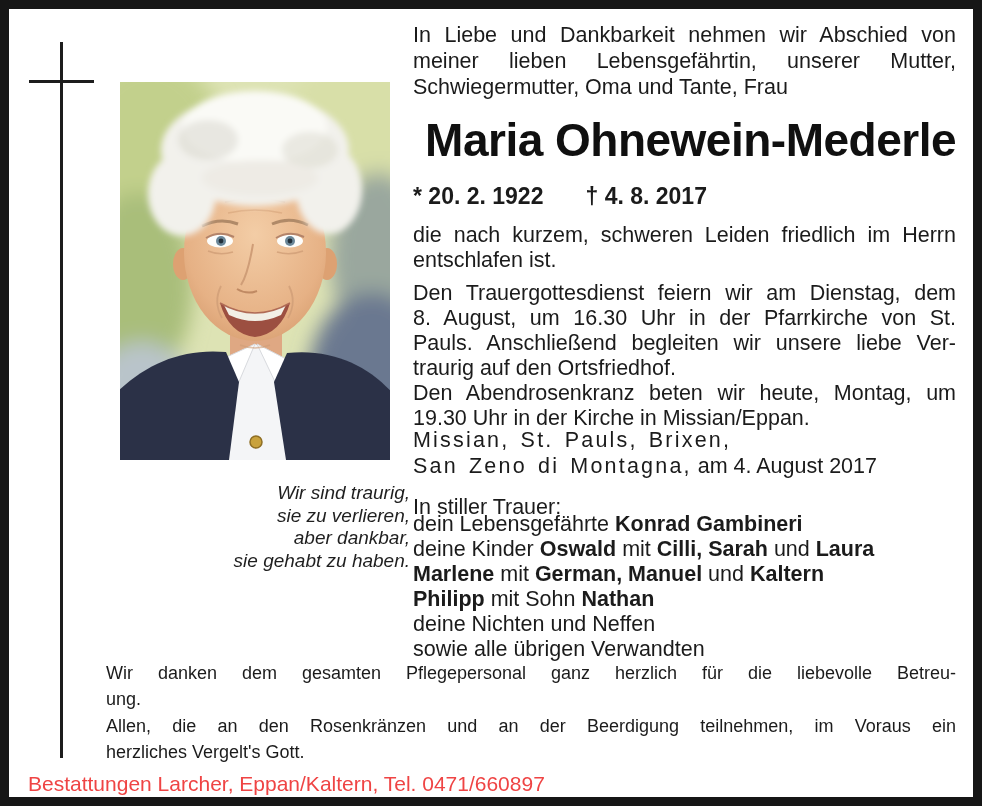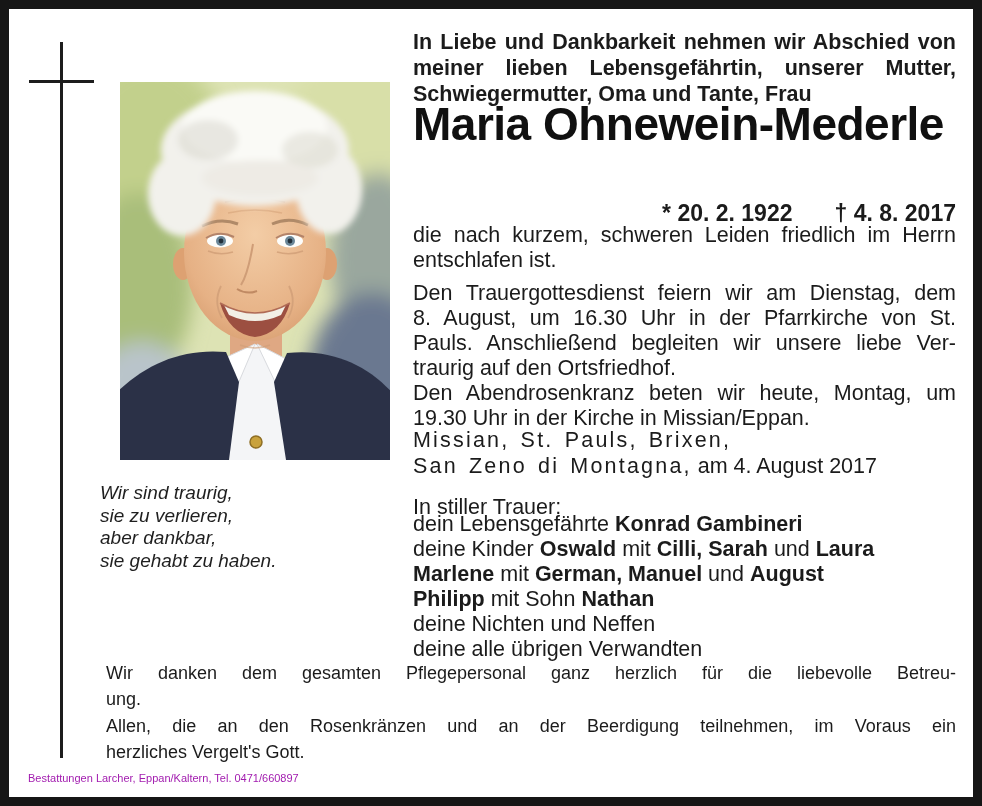--- a/index.html
+++ b/index.html
@@ -9,42 +9,42 @@
     color:#1b1b1b;overflow:hidden;
   }
   .frame{position:absolute;inset:0;border:9px solid #161616;pointer-events:none;}
   
   .cross-v{position:absolute;left:60px;top:42px;width:3px;height:716px;background:#1d1d1d;}
   .cross-h{position:absolute;left:29px;top:80px;width:65px;height:3px;background:#1d1d1d;}
   
   .photo{position:absolute;left:120px;top:82px;width:270px;height:378px;overflow:hidden;}
   .photo svg{display:block;}
   
-  .caption{position:absolute;left:100px;top:482px;width:310px;text-align:left;
+  .caption{position:absolute;left:100px;top:482px;width:310px;text-align:right;
     font-style:italic;font-size:19px;line-height:22.5px;color:#1f1f1f;}
   
   .blk{position:absolute;left:413px;width:543px;font-size:21.5px;line-height:26px;}
-  .intro{top:29px;font-weight:bold;}
-  .name{top:100px;text-align:left;font-size:46px;line-height:48px;font-weight:bold;
+  .intro{top:22px;}
+  .name{top:116px;text-align:right;font-size:46px;line-height:48px;font-weight:bold;
     letter-spacing:-0.5px;white-space:nowrap;color:#101010;}
-  .dates{top:200px;text-align:right;font-weight:bold;font-size:23px;}
+  .dates{top:183px;text-align:left;font-weight:bold;font-size:23px;}
   .dates .birth{margin-right:42px;}
   .death-note{top:223px;line-height:25px;}
   .service{top:281px;line-height:25px;}
   .rosary{top:381px;line-height:25px;}
   .places{top:428px;line-height:25.5px;}
   .spaced{letter-spacing:2.2px;word-spacing:3px;}
   .mourn-head{top:488px;margin-top:6px;}
   .mourners{top:512px;line-height:25px;}
   .mourners .b,.b{font-weight:bold;}
   
   .wide{position:absolute;left:106px;width:850px;font-size:18px;line-height:26px;}
   .thanks-care{top:660px;}
   .thanks-attend{top:713px;}
-  .footer{position:absolute;left:28px;top:772px;font-size:11px;color:#a21caf;}
+  .footer{position:absolute;left:28px;top:772px;font-size:21px;color:#ef4444;}
   
   .line{display:block;}
   .just{text-align:justify;text-align-last:justify;}
 </style>
 </head>
 <body>
 
 <div class="page">
 
   <div>
@@ -173,24 +173,24 @@
   <div class="blk places">
     <div class="spaced">Missian, St. Pauls, Brixen,</div>
     <div><span class="spaced">San Zeno di Montagna,</span><span> am 4. August 2017</span></div>
   </div>
 
   <div class="blk mourn-head">In stiller Trauer:</div>
 
   <div class="blk mourners">
       <div class="line"><span>dein Lebensgefährte </span><span class="b">Konrad Gambineri</span></div>
       <div class="line"><span>deine Kinder </span><span class="b">Oswald</span><span> mit </span><span class="b">Cilli, Sarah</span><span> und </span><span class="b">Laura</span></div>
-      <div class="line"><span class="b">Marlene</span><span> mit </span><span class="b">German, Manuel</span><span> und </span><span class="b">August</span></div>
+      <div class="line"><span class="b">Marlene</span><span> mit </span><span class="b">German, Manuel</span><span> und </span><span class="b">Kaltern</span></div>
       <div class="line"><span class="b">Philipp</span><span> mit Sohn </span><span class="b">Nathan</span></div>
       <div class="line"><span>deine Nichten und Neffen</span></div>
-      <div class="line"><span>deine alle übrigen Verwandten</span></div>
+      <div class="line"><span>sowie alle übrigen Verwandten</span></div>
     </div>
 
   <div class="wide thanks-care">
       <div class="line just">Wir danken dem gesamten Pflegepersonal ganz herzlich für die liebevolle Betreu-</div>
       <div class="line">ung.</div>
     </div>
   <div class="wide thanks-attend">
       <div class="line just">Allen, die an den Rosenkränzen und an der Beerdigung teilnehmen, im Voraus ein</div>
       <div class="line">herzliches Vergelt's Gott.</div>
     </div>

